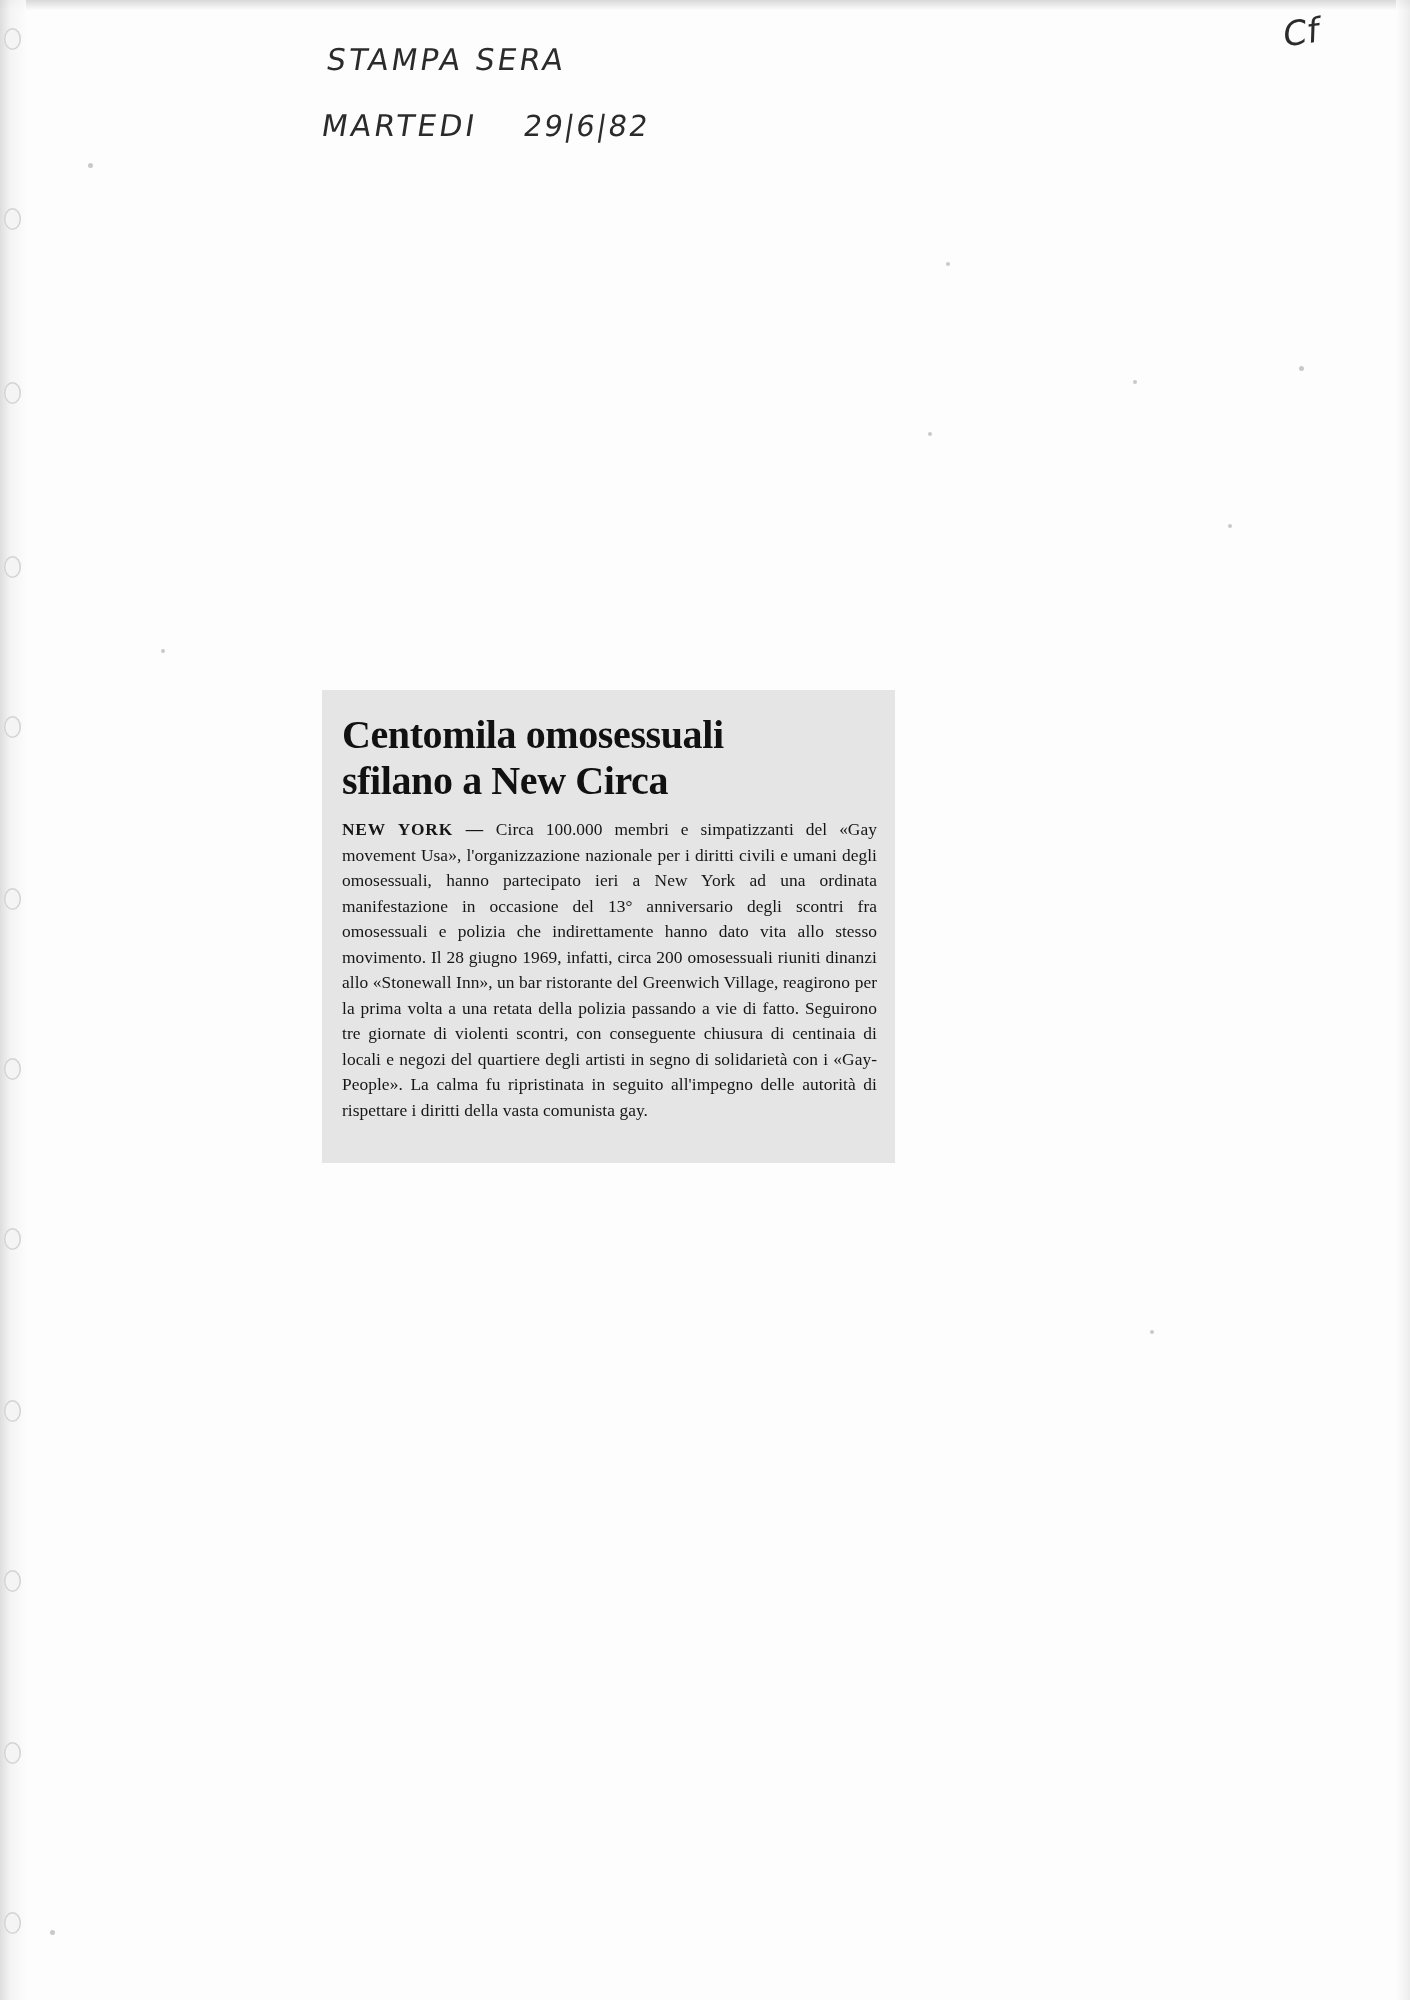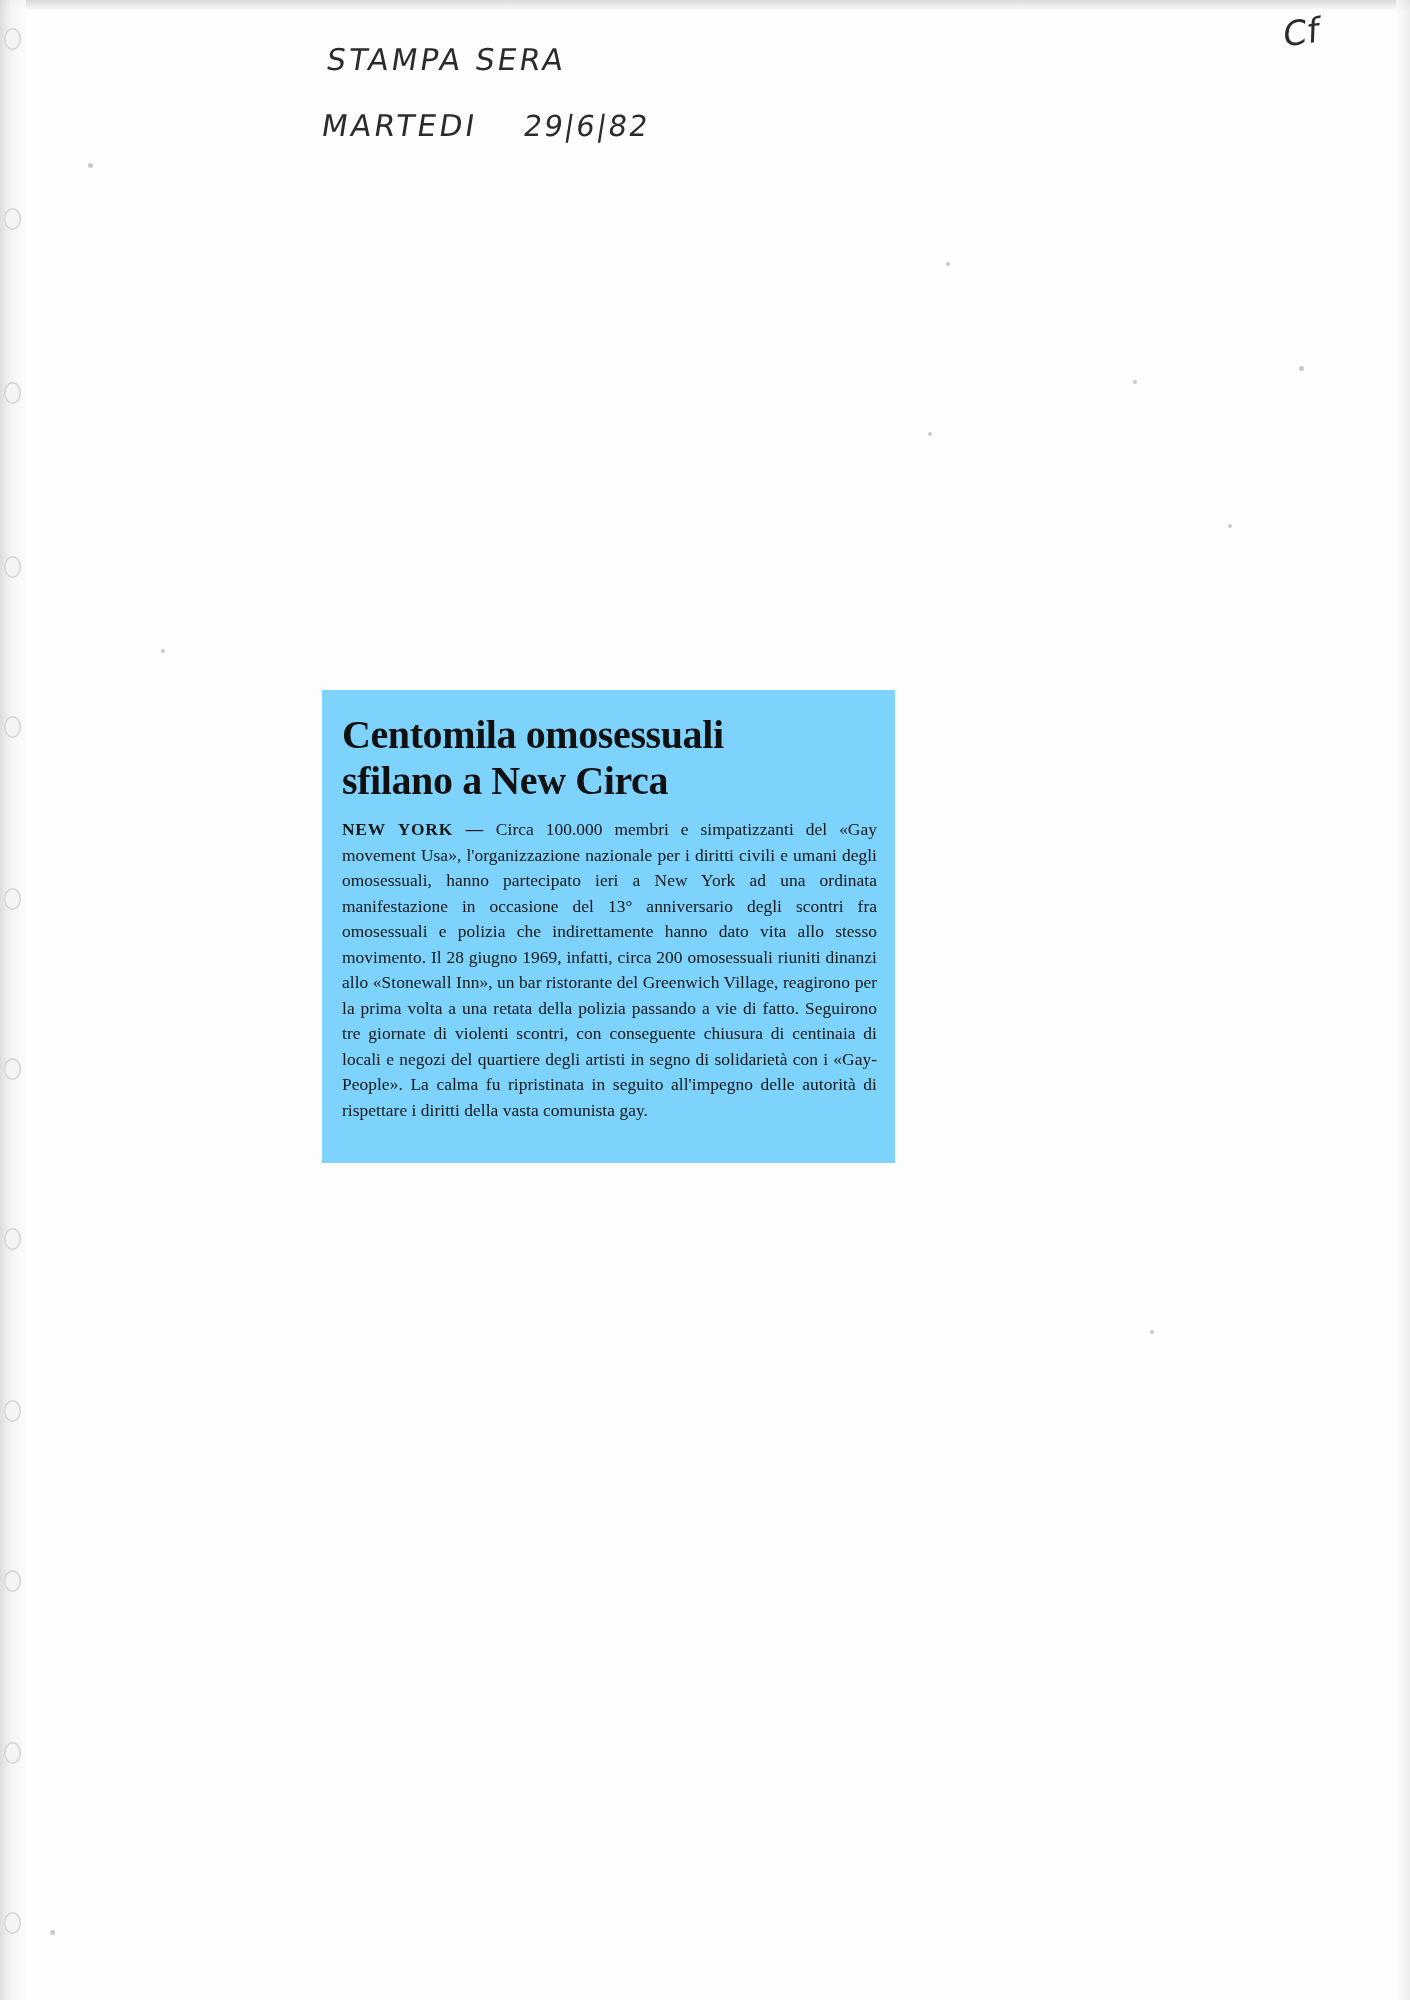--- a/index.html
+++ b/index.html
@@ -74,21 +74,21 @@
   }
 
   
   .clipping {
     position: absolute;
     left: 322px;
     top: 690px;
     width: 573px;
     padding: 14px 18px 22px 20px;
     box-sizing: border-box;
-    background: #7dd3fc;
+    background: #e5e5e5;
   }
   .clip-rule-left {
     position: absolute;
     left: 324px;
     top: 694px;
     width: 3px;
     height: 445px;
     background: #8e8e8e;
   }
   .clip-rule-right {

